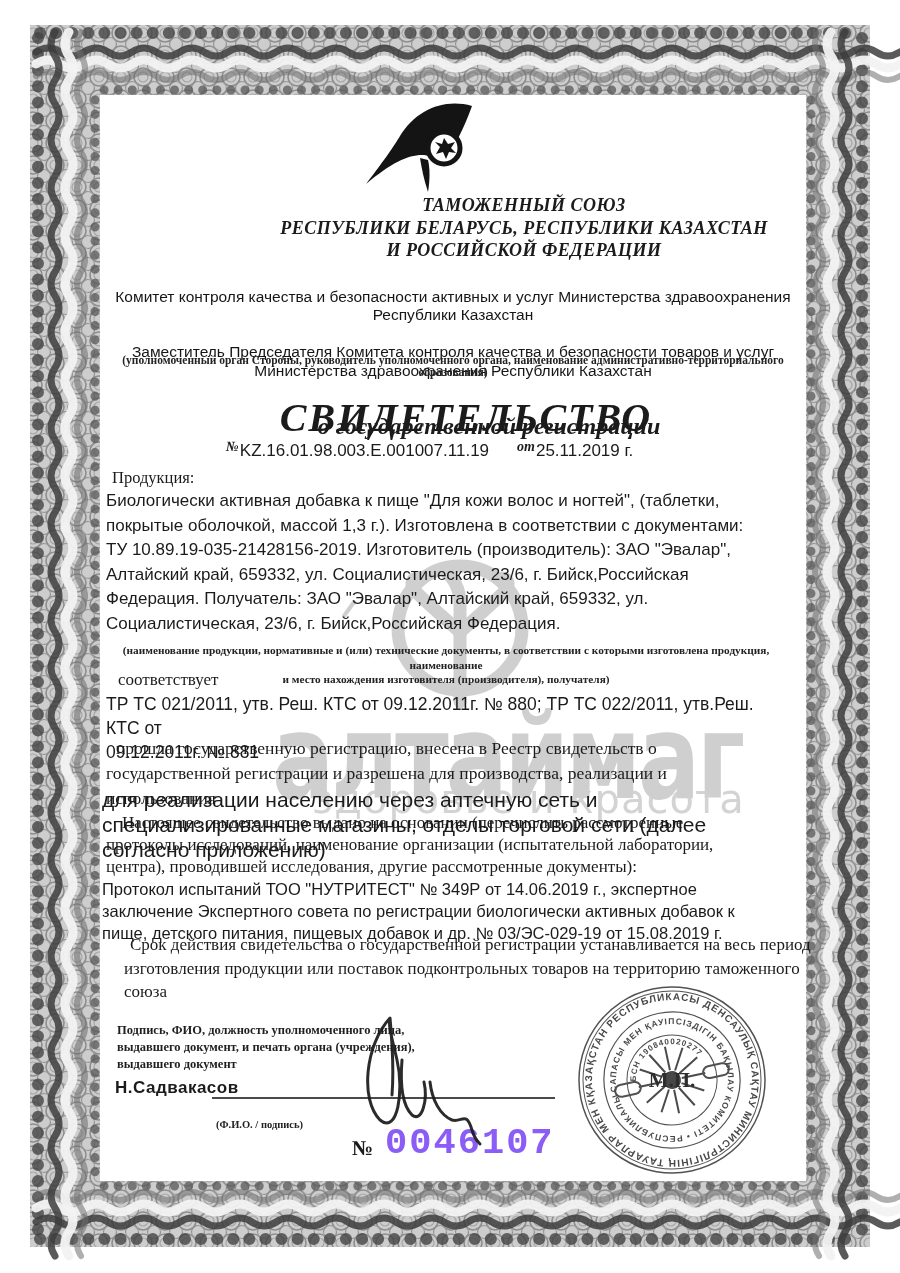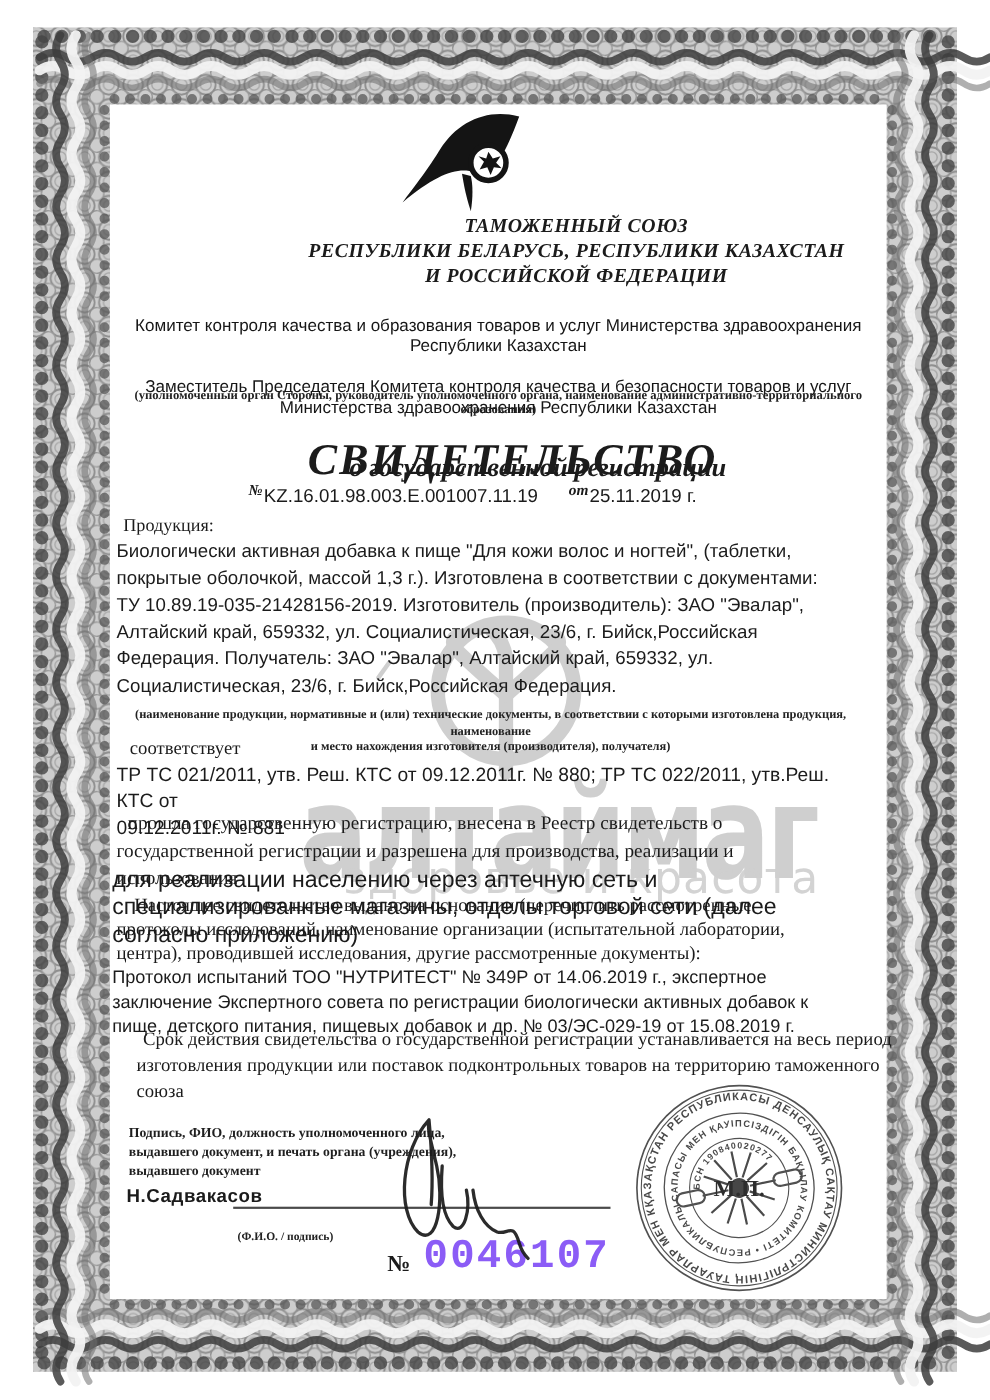--- a/index.html
+++ b/index.html
@@ -121,21 +121,21 @@
       <polygon points="86,38 90,44 97,42 93,48 98,53 91,52 88,59 85,52 78,54 82,47 77,42 84,44" fill="#141414"></polygon>
     </svg>
 
     <div class="abs union">
       <div>ТАМОЖЕННЫЙ СОЮЗ</div>
       <div>РЕСПУБЛИКИ БЕЛАРУСЬ, РЕСПУБЛИКИ КАЗАХСТАН</div>
       <div>И РОССИЙСКОЙ ФЕДЕРАЦИИ</div>
     </div>
 
     <div class="abs committee">
-      <p>Комитет контроля качества и образования товаров и услуг Министерства здравоохранения
+      <p>Комитет контроля качества и безопасности активных и услуг Министерства здравоохранения
 Республики Казахстан</p>
       <p>Заместитель Председателя Комитета контроля качества и безопасности товаров и услуг
 Министерства здравоохранения Республики Казахстан</p>
     </div>
 
     <div class="abs authnote">(уполномоченный орган Стороны, руководитель уполномоченного органа, наименование административно-территориального образования)</div>
 
     <div class="abs title-main">СВИДЕТЕЛЬСТВО</div>
     <div class="abs title-sub">о государственной регистрации</div>
 

